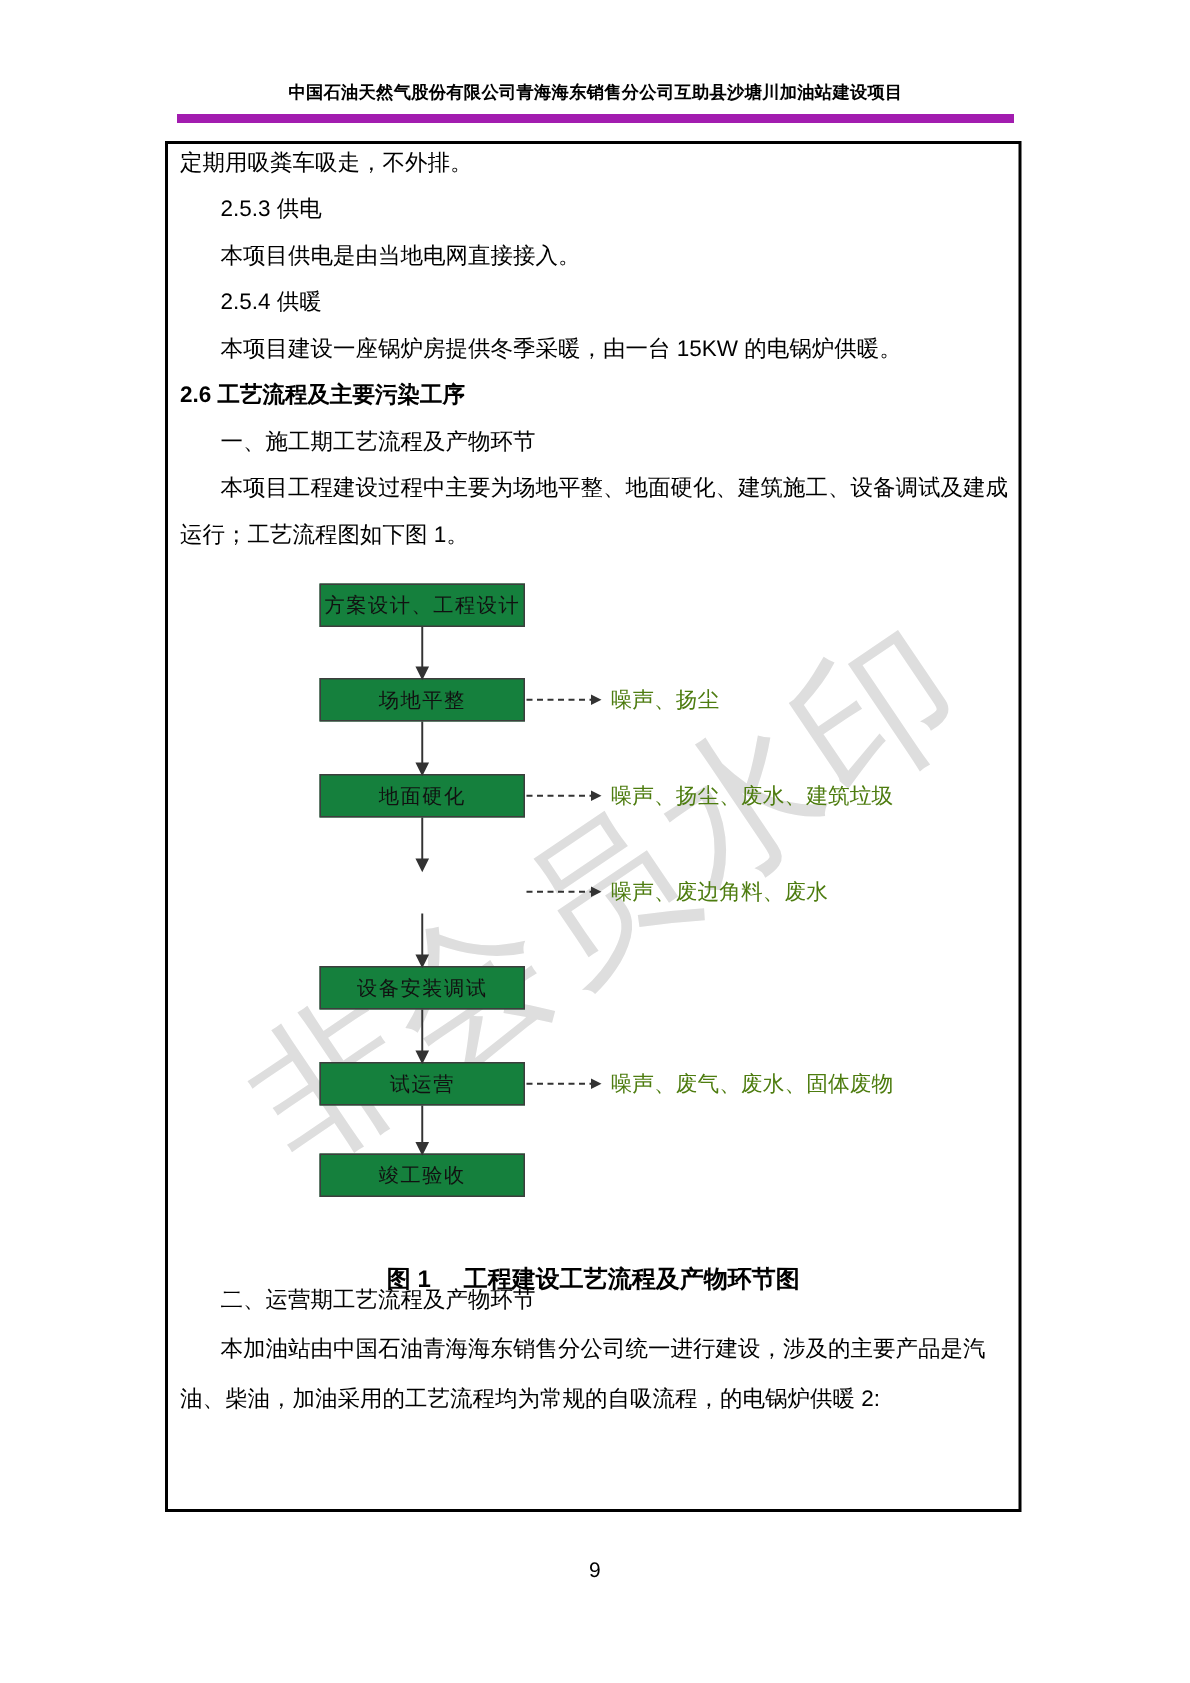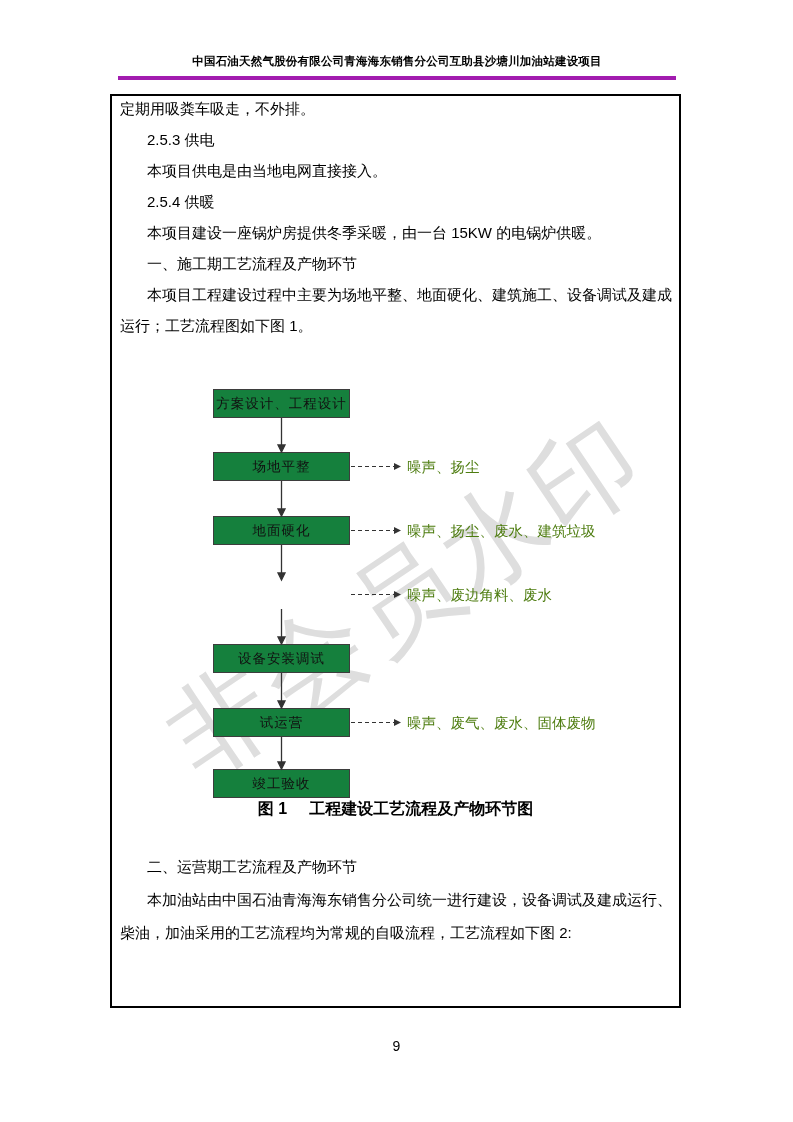--- a/index.html
+++ b/index.html
@@ -30,21 +30,21 @@
     user-select:none;
   }
   .header {
     position:absolute;
     left:118px; top:54px; width:558px;
     text-align:center;
     font-size:11.5px;
     font-weight:700;
     letter-spacing:0.2px;
     padding-bottom:7px;
-    border-bottom:4px solid #a21caf;
+    border-bottom:6px solid #a21caf;
     z-index:2;
   }
   .content-box {
     position:absolute;
     left:110px; top:94px;
     width:571px; height:914px;
     border:2px solid #000;
     z-index:1;
     background:transparent;
   }
@@ -58,21 +58,21 @@
     position:absolute;
     left:120px; top:850px; width:557px;
     font-size:15px; line-height:33px;
     z-index:2;
   }
   .text-a p, .text-b p { margin:0; }
   .indent { text-indent:27px; }
   .bold-heading { font-weight:700; }
   .figure-caption {
     position:absolute;
-    left:110px; top:799px; width:571px;
+    left:110px; top:843px; width:571px;
     text-align:center;
     font-size:16px; font-weight:700;
     z-index:2;
   }
   .figure-caption .gap { display:inline-block; width:22px; }
   
   .fbox {
     position:absolute;
     left:213px; width:137px; height:29px;
     border:1px solid #3d3d3d;
@@ -123,20 +123,21 @@
   </div>
 
   <div class="content-box"></div>
 
   <div class="text-a">
     <p>定期用吸粪车吸走，不外排。</p>
     <p class="indent">2.5.3 供电</p>
     <p class="indent">本项目供电是由当地电网直接接入。</p>
     <p class="indent">2.5.4 供暖</p>
     <p class="indent">本项目建设一座锅炉房提供冬季采暖，由一台 15KW 的电锅炉供暖。</p>
+    <p class="bold-heading">2.6 工艺流程及主要污染工序</p>
     <p class="indent">一、施工期工艺流程及产物环节</p>
     <p class="indent">本项目工程建设过程中主要为场地平整、地面硬化、建筑施工、设备调试及建成运行；工艺流程图如下图 1。</p>
   </div>
 
   <div class="fbox s0"><span>方案设计、工程设计</span></div>
   <div class="fbox s1"><span>场地平整</span></div>
   <div class="fbox s2"><span>地面硬化</span></div>
   <div class="fbox s4"><span>设备安装调试</span></div>
   <div class="fbox s6"><span>竣工验收</span></div>
   <div class="fbox s5"><span>试运营</span></div>
@@ -176,18 +177,18 @@
       <polygon points="394,719 394,726 401,722.5"></polygon>
     </g>
   </svg>
 
   <div class="figure-caption">
     <span>图 1</span><span class="gap"></span><span>工程建设工艺流程及产物环节图</span>
   </div>
 
   <div class="text-b">
     <p class="indent">二、运营期工艺流程及产物环节</p>
-    <p class="indent">本加油站由中国石油青海海东销售分公司统一进行建设，设备调试及建成运行、柴油，加油采用的工艺流程均为常规的自吸流程，工艺流程如下图 2:</p>
+    <p class="indent">本加油站由中国石油青海海东销售分公司统一进行建设，涉及的主要产品是汽油、柴油，加油采用的工艺流程均为常规的自吸流程，的电锅炉供暖 2:</p>
   </div>
 
   <div class="page-number">9</div>
 
 </div>
 
 </body></html>

